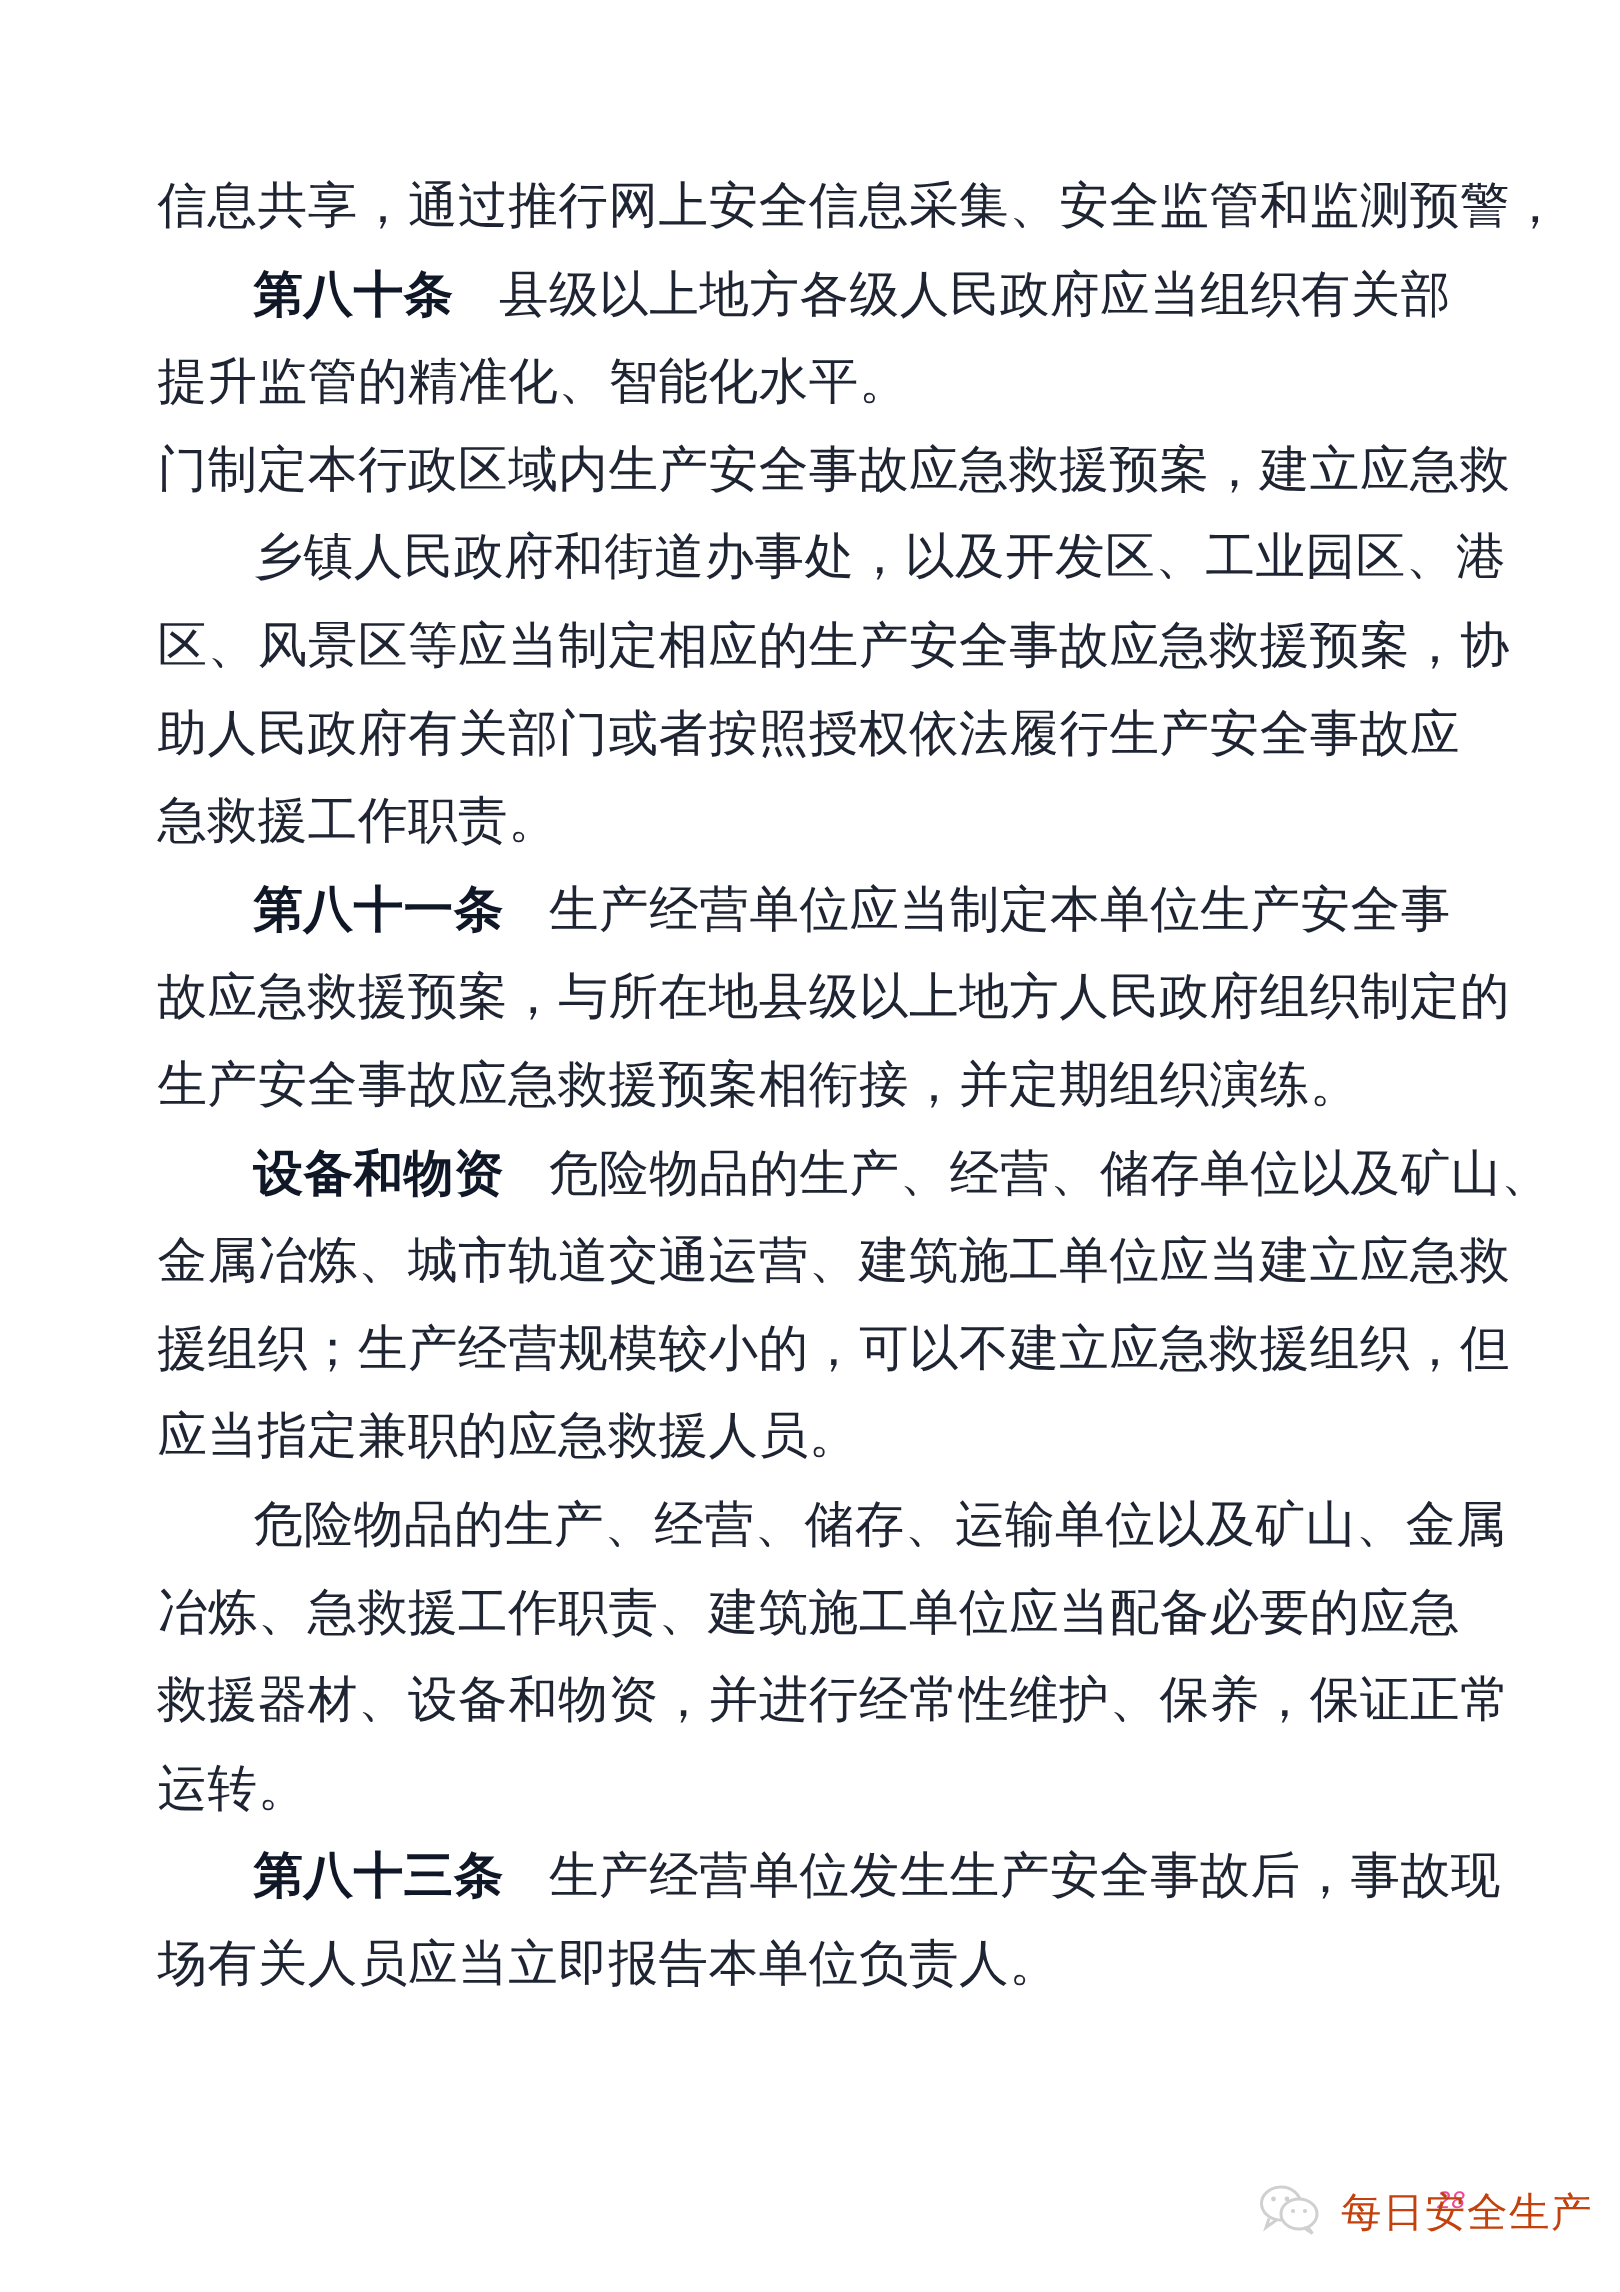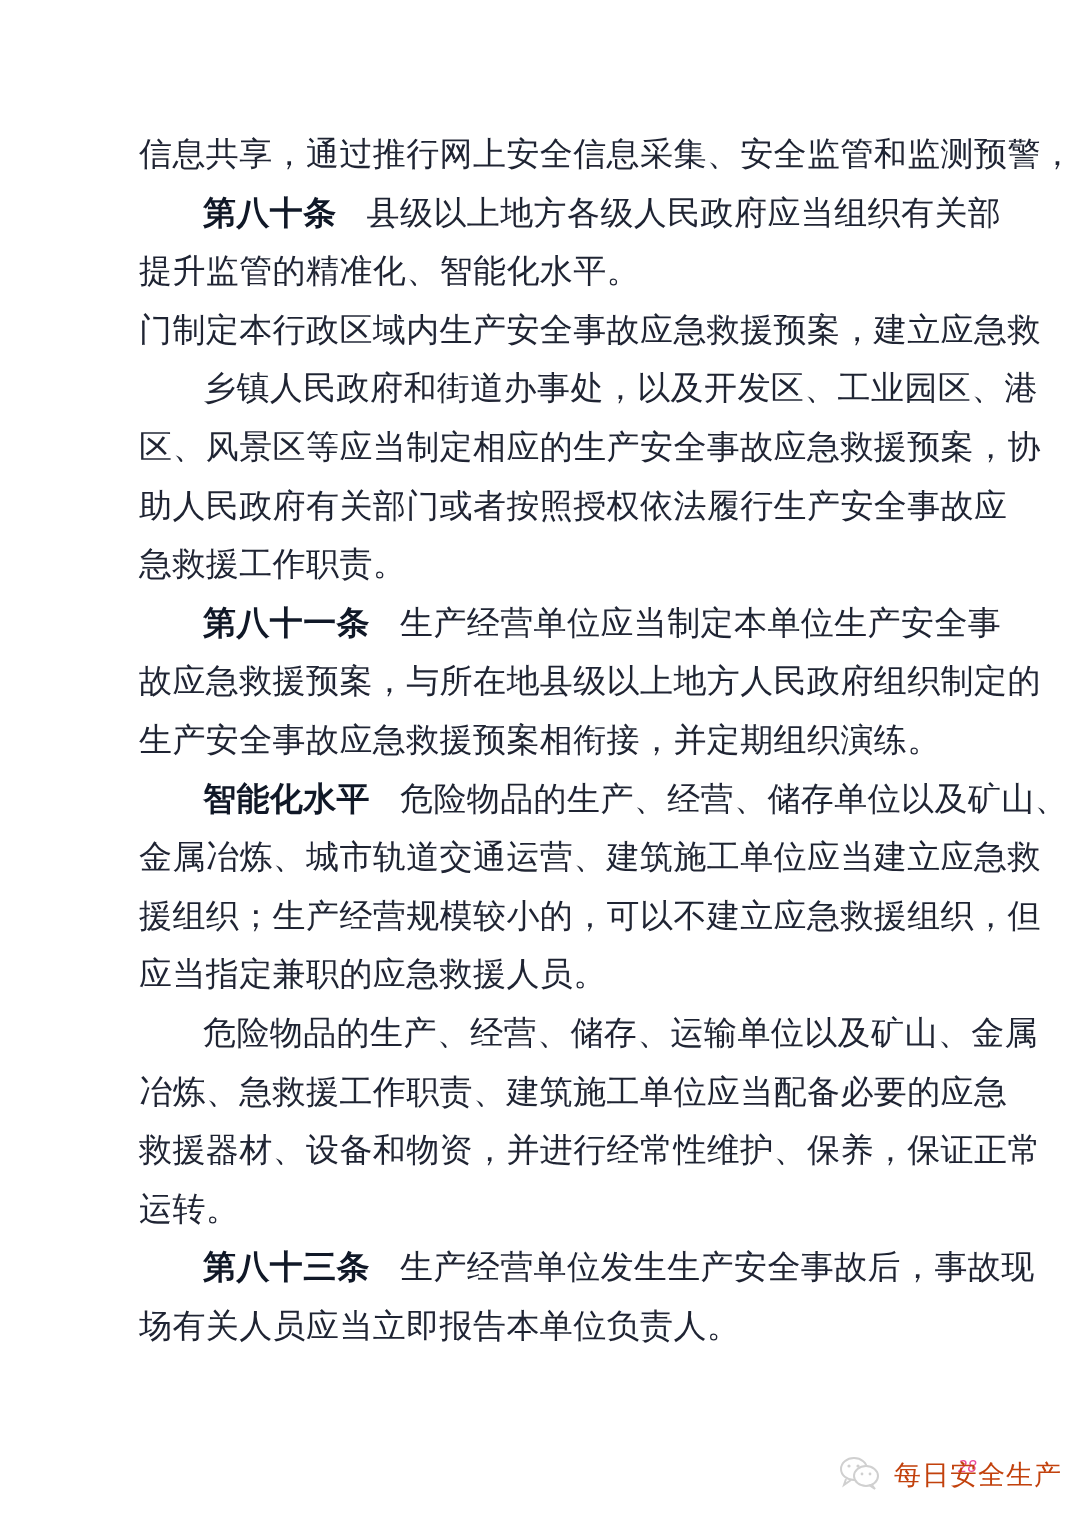--- a/index.html
+++ b/index.html
@@ -1,18 +1,18 @@
 <!DOCTYPE html>
 <html><head>
 <meta charset="utf-8">
 <style>
   html, body { margin: 0; padding: 0; background: #ffffff; }
   body { width: 1080px; height: 1528px; position: relative; overflow: hidden;
          font-family: "DejaVu Serif", "Liberation Serif", serif; color: #1f2433; }
-  .page { position: absolute; left: 105px; top: 125px; width: 872px; margin-left: 34px; }
+  .page { position: absolute; left: 105px; top: 108px; width: 872px; }
   .line { font-size: 33px; line-height: 58.6px; height: 58.6px; white-space: nowrap; letter-spacing: 0.4px; }
   .indent { padding-left: 64px; }
   .art { font-family: "DejaVu Sans", "Liberation Sans", sans-serif; font-weight: bold; color: #101827; margin-right: 30px; }
   .footer { position: absolute; left: 838px; top: 1455px; height: 40px; display: flex; align-items: center; }
   .wm-text { font-family: "DejaVu Sans", "Liberation Sans", sans-serif; font-size: 27px; color: #c2410c; margin-left: 12px; letter-spacing: 1px; }
   .pgnum { position: absolute; left: 958px; top: 1458px; font-size: 15px; font-style: italic; color: #ec4899; font-family: "DejaVu Sans", sans-serif; }
 </style>
 </head>
 <body>
 
@@ -21,21 +21,21 @@
   <div class="line indent"><span class="art">第八十条</span><span>县级以上地方各级人民政府应当组织有关部</span></div>
   <div class="line"><span>提升监管的精准化、智能化水平。</span></div>
   <div class="line"><span>门制定本行政区域内生产安全事故应急救援预案，建立应急救</span></div>
   <div class="line indent"><span>乡镇人民政府和街道办事处，以及开发区、工业园区、港</span></div>
   <div class="line"><span>区、风景区等应当制定相应的生产安全事故应急救援预案，协</span></div>
   <div class="line"><span>助人民政府有关部门或者按照授权依法履行生产安全事故应</span></div>
   <div class="line"><span>急救援工作职责。</span></div>
   <div class="line indent"><span class="art">第八十一条</span><span>生产经营单位应当制定本单位生产安全事</span></div>
   <div class="line"><span>故应急救援预案，与所在地县级以上地方人民政府组织制定的</span></div>
   <div class="line"><span>生产安全事故应急救援预案相衔接，并定期组织演练。</span></div>
-  <div class="line indent"><span class="art">智能化水平</span><span>危险物品的生产、经营、储存单位以及矿山、</span></div>
+  <div class="line indent"><span class="art">设备和物资</span><span>危险物品的生产、经营、储存单位以及矿山、</span></div>
   <div class="line"><span>金属冶炼、城市轨道交通运营、建筑施工单位应当建立应急救</span></div>
   <div class="line"><span>援组织；生产经营规模较小的，可以不建立应急救援组织，但</span></div>
   <div class="line"><span>应当指定兼职的应急救援人员。</span></div>
   <div class="line indent"><span>危险物品的生产、经营、储存、运输单位以及矿山、金属</span></div>
   <div class="line"><span>冶炼、急救援工作职责、建筑施工单位应当配备必要的应急</span></div>
   <div class="line"><span>救援器材、设备和物资，并进行经常性维护、保养，保证正常</span></div>
   <div class="line"><span>运转。</span></div>
   <div class="line indent"><span class="art">第八十三条</span><span>生产经营单位发生生产安全事故后，事故现</span></div>
   <div class="line"><span>场有关人员应当立即报告本单位负责人。</span></div>
 </div>

